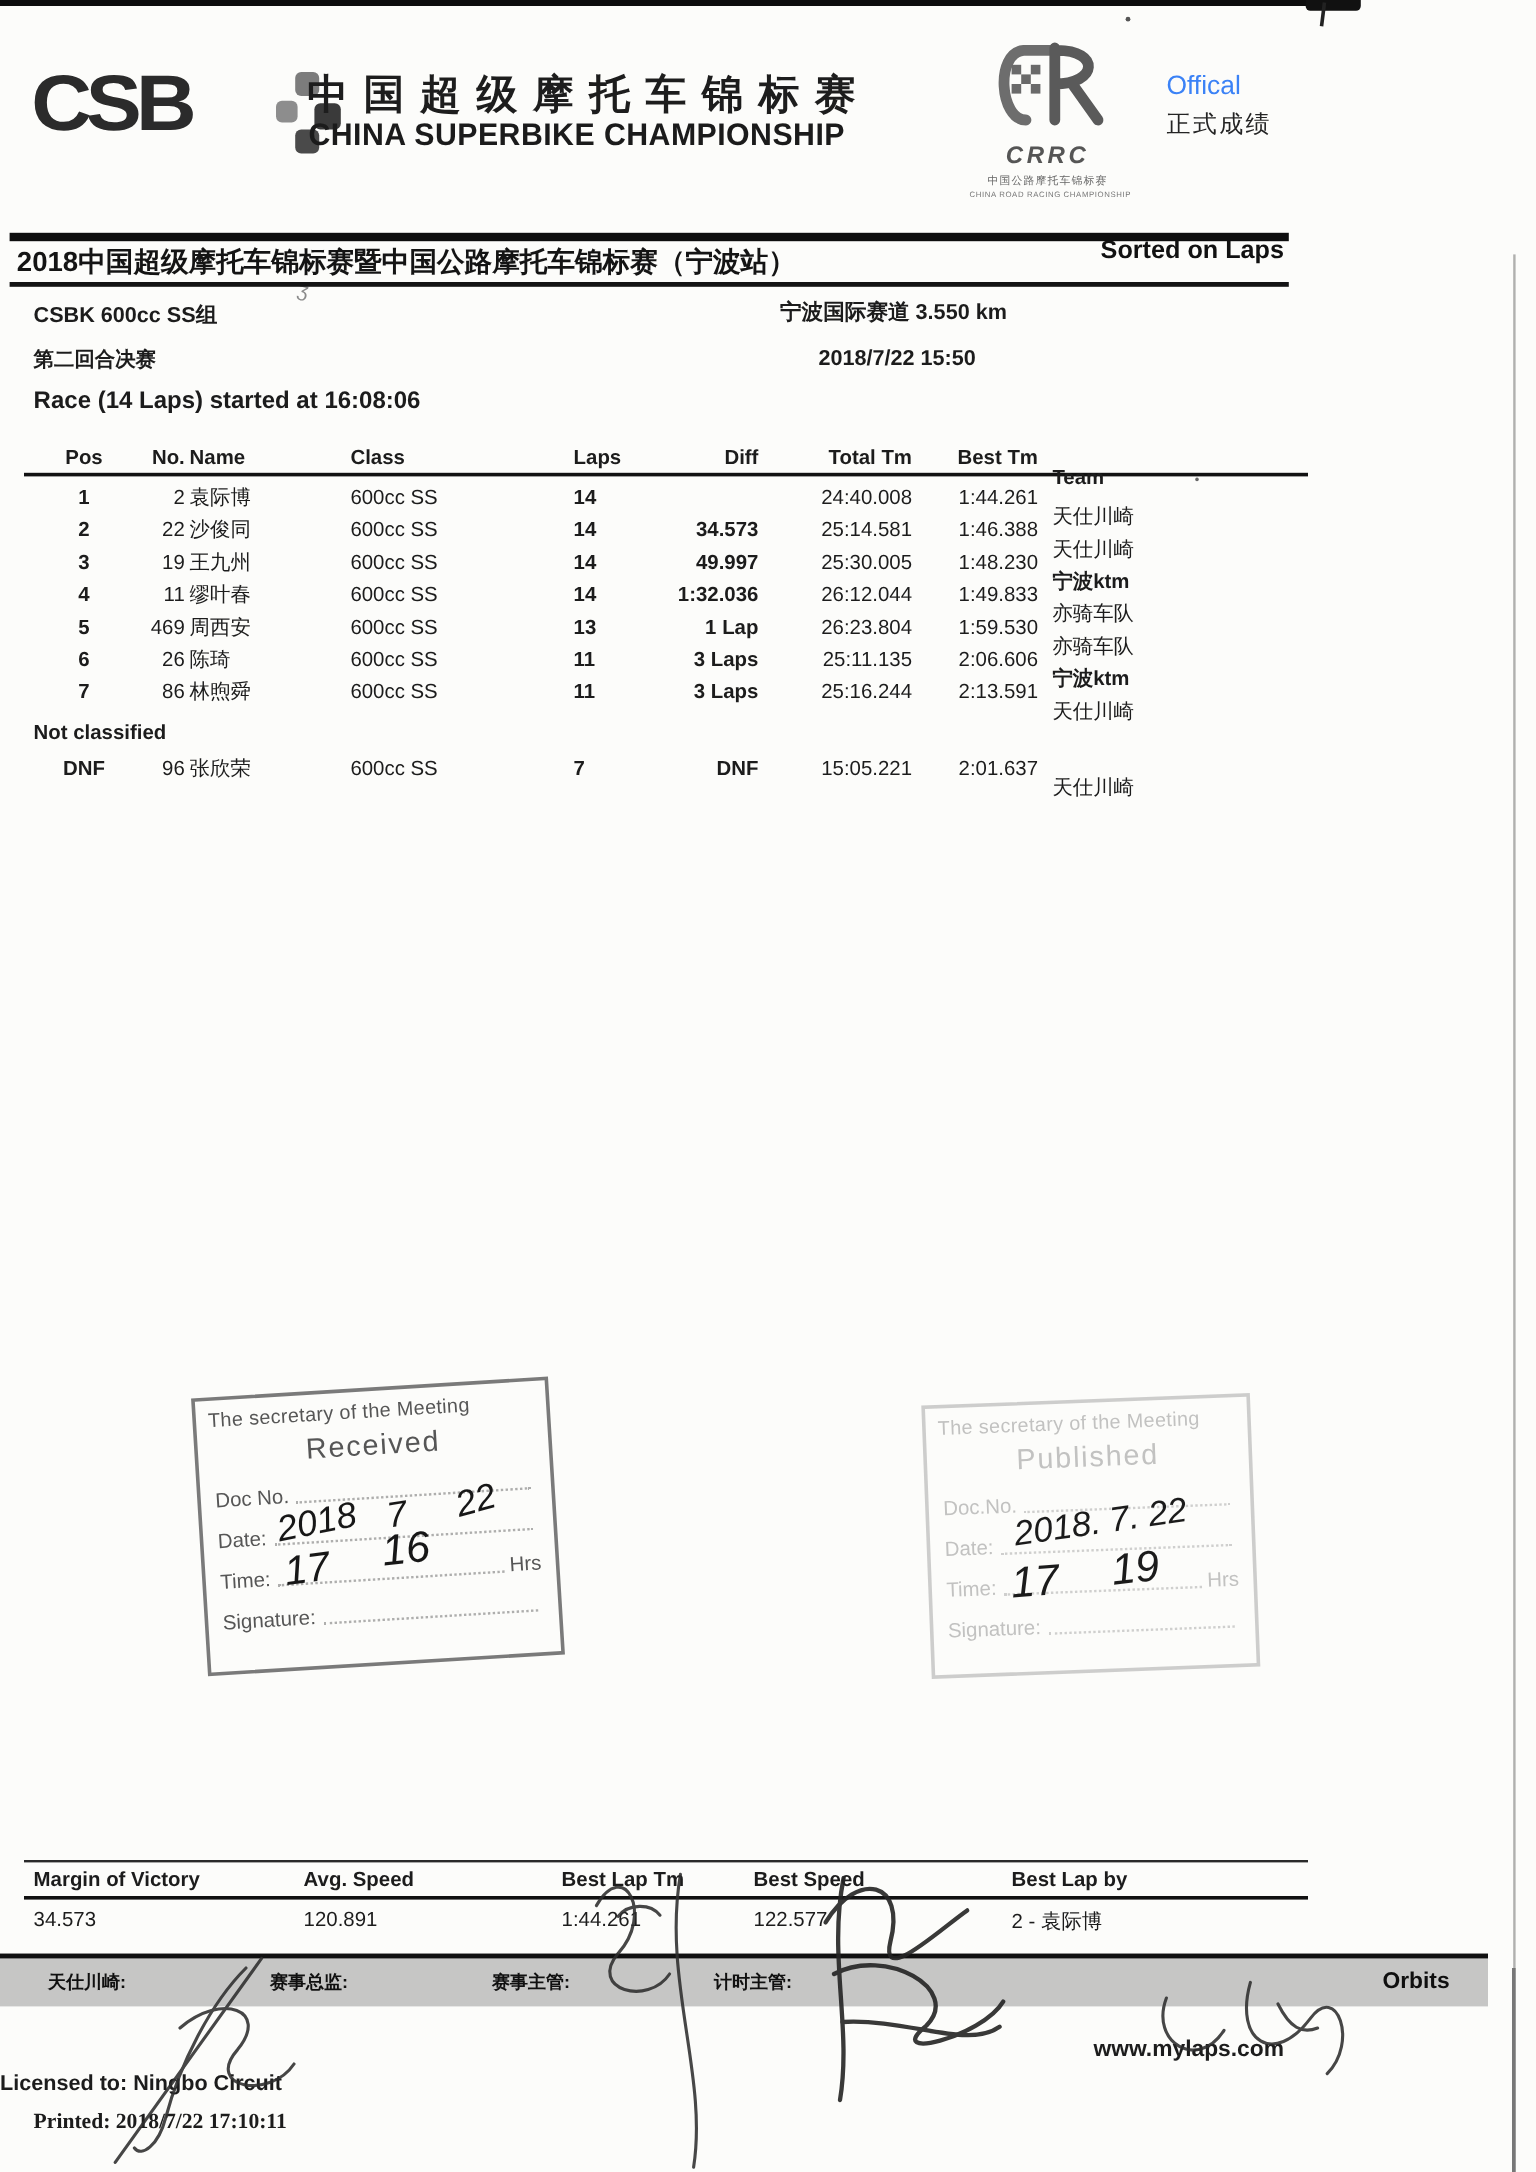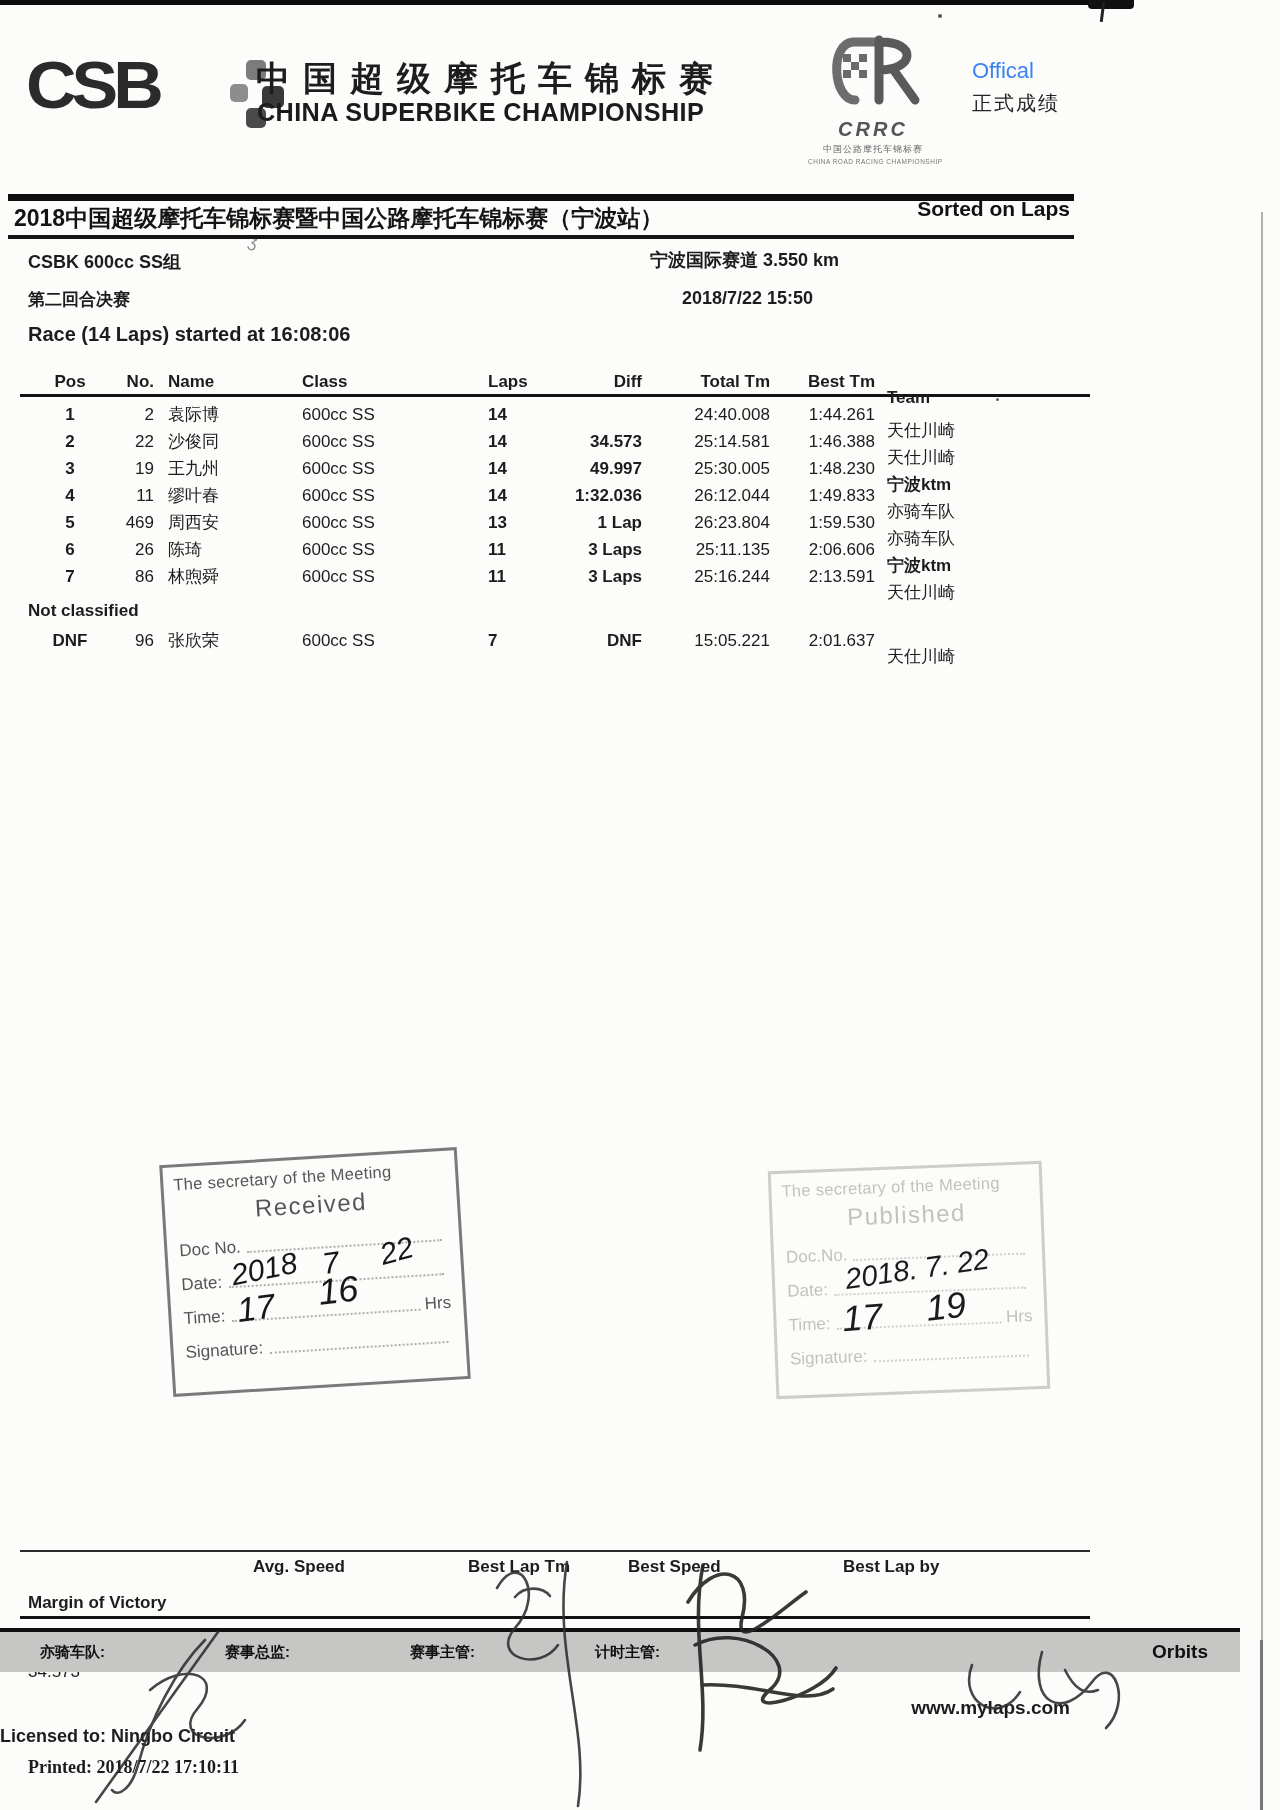--- a/index.html
+++ b/index.html
@@ -43,21 +43,21 @@
   .session-dt{left:682px;top:288px;font-size:18px;font-weight:700;}
   .race-info{left:28px;top:323px;font-size:20px;font-weight:700;}
 
   
   .results{left:0;top:370px;width:1120px;}
   .rt-row{display:flex;padding-left:20px;height:27px;line-height:27px;font-size:17px;white-space:nowrap;}
   .rt-head .c{font-weight:700;}
   .c{display:block;}
   .cp{width:100px;text-align:center;font-weight:700;}
   .cn{width:34px;text-align:right;}
-  .cm{margin-left:14px;width:120px;}
+  .cm{margin-left:4px;width:120px;}
   .cc{margin-left:14px;width:186px;}
   .cl{width:72px;font-weight:700;}
   .cd{width:82px;text-align:right;font-weight:700;}
   .ct{width:128px;text-align:right;}
   .cb{width:105px;text-align:right;}
   .cteam{margin-left:12px;width:200px;margin-top:16px;}
   .rt-head{height:23px;line-height:23px;}
   .rt-head .cp,.rt-head .cl{font-weight:700;}
   .head-line{margin-left:20px;width:1070px;height:3px;background:#121212;margin-top:1px;}
   .rows{margin-top:4px;}
@@ -80,21 +80,21 @@
   .hand{position:absolute;font-style:italic;font-weight:500;color:#171717;white-space:nowrap;}
   .stamp-published .hand{color:#1b1b1b;}
 
   
   .summary{left:0;top:1550px;width:1120px;}
   .sum-line-thin{margin-left:20px;width:1070px;height:2px;background:#2a2a2a;}
   .sum-line-thick{margin-left:20px;width:1070px;height:3px;background:#111;margin-top:3px;}
   .sum-row{display:flex;padding-left:20px;font-size:17px;white-space:nowrap;}
   .sum-head{margin-top:5px;font-weight:700;}
   .sum-vals{margin-top:7px;}
-  .s1{width:223px;box-sizing:border-box;padding-left:8px;margin-top:36px;}
+  .s1{width:223px;box-sizing:border-box;padding-left:8px;}
   .s2{width:215px;box-sizing:border-box;padding-left:10px;}
   .s3{width:160px;box-sizing:border-box;padding-left:10px;}
   .s4{width:215px;box-sizing:border-box;padding-left:10px;}
   .s5{box-sizing:border-box;padding-left:10px;}
 
   
   .officials{left:0;top:1628px;width:1240px;height:40px;background:#c6c6c5;border-top:4px solid #101010;
     display:flex;align-items:center;}
   .ob-label{width:185px;font-size:15px;font-weight:700;color:#101010;white-space:nowrap;}
   .ob-first{margin-left:40px;}
@@ -338,21 +338,21 @@
     <div class="sum-row sum-vals">
       <span class="s1">34.573</span>
       <span class="s2">120.891</span>
       <span class="s3">1:44.261</span>
       <span class="s4">122.577</span>
       <span class="s5">2 - 袁际博</span>
     </div>
   </div>
 
   <div class="abs officials">
-    <span class="ob-label ob-first">亦骑车队:</span>
+    <span class="ob-label ob-first">天仕川崎:</span>
     <span class="ob-label">赛事总监:</span>
     <span class="ob-label">赛事主管:</span>
     <span class="ob-label">计时主管:</span>
     <span class="orbits">Orbits</span>
   </div>
 
   <div class="abs mylaps">www.mylaps.com</div>
   <div class="abs licensed">Licensed to:  Ningbo Circuit</div>
   <div class="abs printed">Printed: 2018/7/22 17:10:11</div>
 

